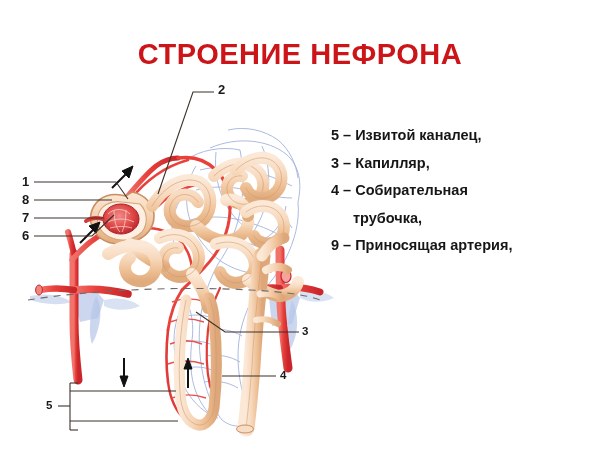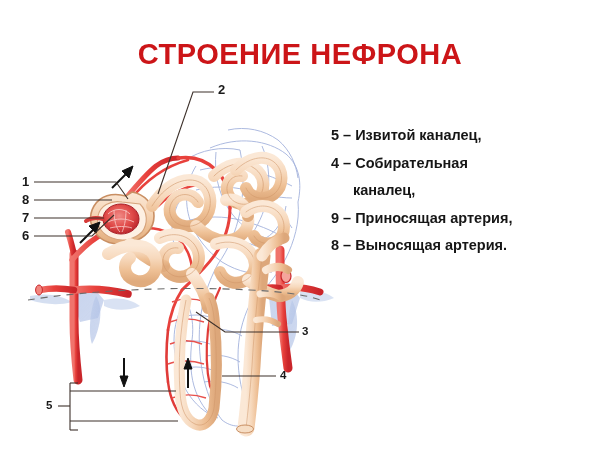--- a/index.html
+++ b/index.html
@@ -323,19 +323,19 @@
   <div class="callout" style="left:22px; top:174px;">1</div>
   <div class="callout" style="left:22px; top:192px;">8</div>
   <div class="callout" style="left:22px; top:210px;">7</div>
   <div class="callout" style="left:22px; top:228px;">6</div>
   <div class="callout small" style="left:302px; top:325px;">3</div>
   <div class="callout small" style="left:280px; top:369px;">4</div>
   <div class="callout small" style="left:46px; top:399px;">5</div>
 
   <div id="legend">
     <div class="legend-row">5 – Извитой каналец,</div>
+    <div class="legend-row">3 – Капилляр,</div>
     <div class="legend-row">4 – Собирательная</div>
-    <div class="legend-row cont">каналец,</div>
+    <div class="legend-row cont">трубочка,</div>
     <div class="legend-row">9 – Приносящая артерия,</div>
-    <div class="legend-row">8 – Выносящая артерия.</div>
   </div>
 
 </div>
 
 </body></html>

